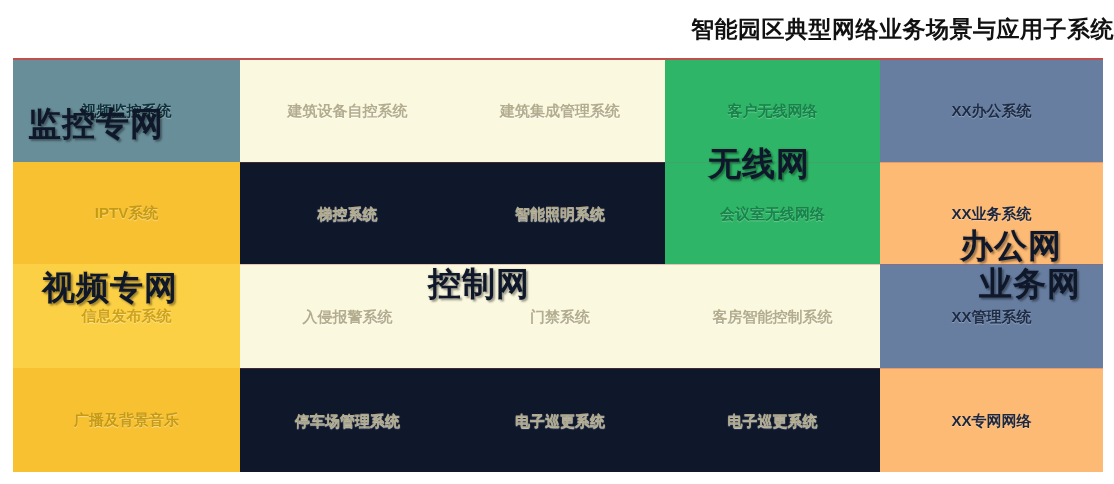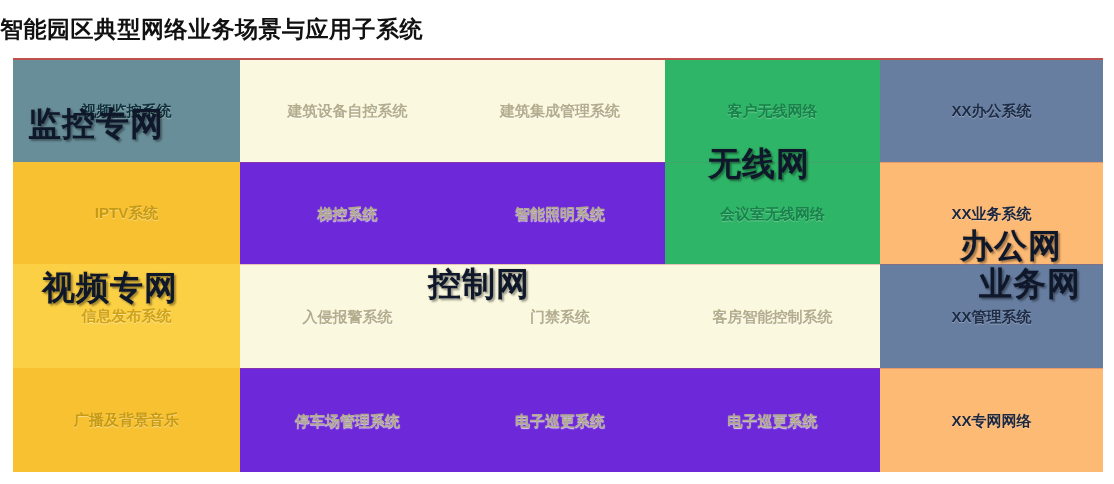--- a/index.html
+++ b/index.html
@@ -14,21 +14,21 @@
     overflow: hidden;
     position: relative;
   }
 
   
   #slide-title {
     position: absolute;
     left: 0;
     top: 14px;
     width: 1114px;
-    text-align: left;
+    text-align: right;
     font-size: 23px;
     font-weight: bold;
     color: #111111;
     letter-spacing: 0.5px;
     text-shadow: 1px 1px 1px rgba(255,255,255,0.9);
   }
 
   
   #matrix {
     position: absolute;
@@ -58,21 +58,21 @@
     text-align: center;
     box-sizing: border-box;
     position: relative;
   }
 
   
   .c-teal   { background: #688e99; color: #11323c; text-shadow: 0 1px 1px rgba(255,255,255,0.35); }
   .c-amber  { background: #f7c131; color: #c79a13; text-shadow: 0 1px 1px rgba(255,255,255,0.45); }
   .c-amber2 { background: #fbd045; color: #cfa219; text-shadow: 0 1px 1px rgba(255,255,255,0.45); }
   .c-cream  { background: #faf8de; color: #b3ad8d; text-shadow: 0 1px 1px rgba(255,255,255,0.8); }
-  .c-beige  { background: #6d28d9; color: #b0a98a; text-shadow: 0 1px 1px rgba(255,255,255,0.8); }
+  .c-beige  { background: #0f172a; color: #b0a98a; text-shadow: 0 1px 1px rgba(255,255,255,0.8); }
   .c-green  { background: #2fb567; color: #17824a; text-shadow: 0 1px 1px rgba(255,255,255,0.28); }
   .c-slate  { background: #677ea1; color: #1d2b44; text-shadow: 0 1px 1px rgba(255,255,255,0.28); }
   .c-slate2 { background: #fdba74; color: #1c2740; text-shadow: 0 1px 1px rgba(255,255,255,0.28); }
 
   
   .sep-h { border-top: 1px solid rgba(192,80,77,0.30); }
   .sep-h-soft { border-top: 1px solid rgba(120,120,120,0.28); }
 
   .cell-label { display: block; line-height: 1.2; }
 

